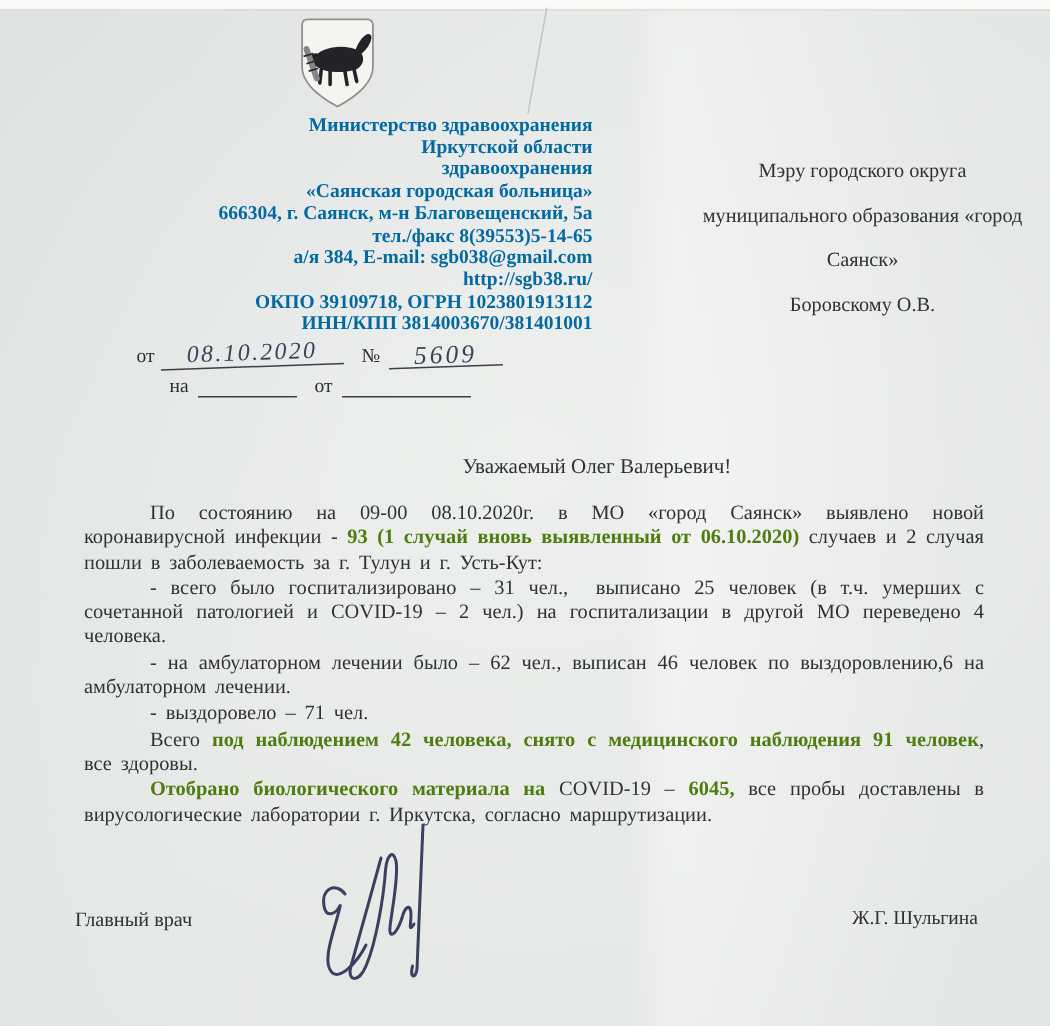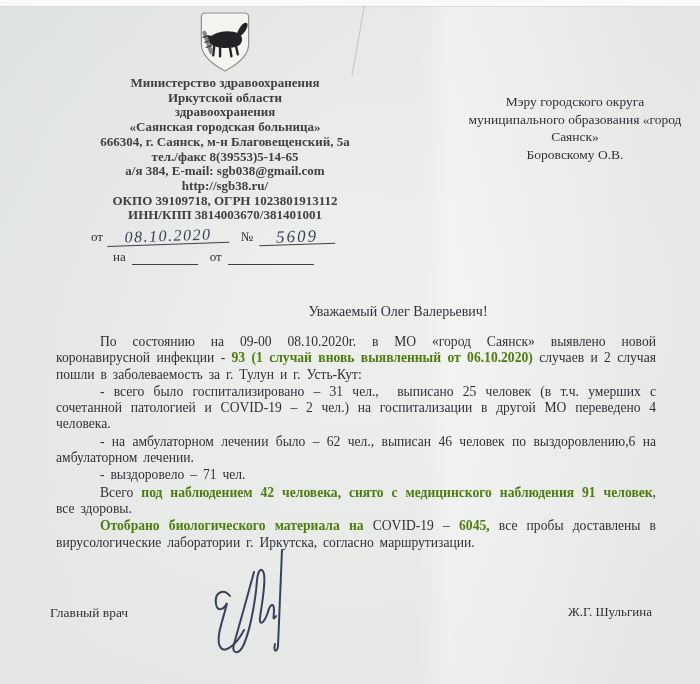--- a/index.html
+++ b/index.html
@@ -15,36 +15,36 @@
       linear-gradient(115deg, rgba(203,211,214,0.28), rgba(255,255,255,0) 38%),
       linear-gradient(90deg, rgba(0,0,0,0.012) 60%, rgba(255,255,255,0.22) 64%, rgba(0,0,0,0.015) 92%),
       radial-gradient(120% 95% at 50% 45%, rgba(255,255,255,0.12), rgba(90,95,100,0.07) 100%);
   }
   .top-strip{position:absolute;left:0;top:0;width:700px;height:6px;background:#fafaf8;border-bottom:1px solid rgba(160,160,158,0.35);}
   .fold-line{position:absolute;left:364px;top:5px;width:1px;height:72px;background:rgba(135,135,140,0.38);transform:rotate(10deg);transform-origin:top center;}
 
   
   .org-block{position:absolute;left:55px;top:11px;width:340px;text-align:center;}
   .crest{display:block;margin:0 auto 2px auto;width:52px;height:63px;}
-  .org-line{font-size:13px;font-weight:bold;line-height:14.7px;color:#404040;white-space:nowrap;}
+  .org-line{font-size:13px;font-weight:bold;line-height:14.7px;color:#0369a1;white-space:nowrap;text-align:right;}
   .ref-line1{display:flex;align-items:flex-end;margin:4px 0 0 36px;font-size:13px;color:#2c2d35;}
   .ref-line2{display:flex;align-items:flex-end;margin:4px 0 0 58px;font-size:13px;color:#2c2d35;}
   .hw-field{display:inline-block;border-bottom:1.4px solid #3e3e46;text-align:center;
     font-style:italic;color:#3c4358;transform:rotate(-2deg);}
   .hw-field.date{width:122px;font-size:16px;letter-spacing:1.5px;margin-left:4px;height:17px;}
   .hw-field.num{width:76px;font-size:17px;letter-spacing:2px;margin-left:6px;height:17px;}
   .ref-num-label{margin-left:12px;}
   .blank-field{display:inline-block;border-bottom:1.4px solid #3e3e46;height:11px;}
   .blank-field.b1{width:66px;margin-left:6px;}
   .blank-field.b2{width:86px;margin-left:6px;}
   .ref-line2 .lbl2{margin-left:12px;}
 
   
   .addressee{position:absolute;left:455px;top:93px;width:240px;text-align:center;}
-  .addr-line{font-size:13.5px;line-height:17.5px;color:#2f3038;white-space:nowrap;}
+  .addr-line{font-size:13.5px;line-height:17.5px;color:#2f3038;white-space:nowrap;margin-top:12px;}
 
   .salutation{position:absolute;left:56px;top:304px;width:600px;padding-left:84px;box-sizing:content-box;
     text-align:center;font-size:14px;color:#2f3038;width:516px;}
 
   .body-text{position:absolute;left:56px;top:334px;width:600px;font-size:13.6px;line-height:16.3px;
     text-align:justify;word-spacing:2.5px;color:#2f3038;}
   .body-text p{margin:0 0 1px 0;text-indent:44px;}
   .seg-b{font-weight:bold;color:#4d7c0f;}
 
   .sig-position{position:absolute;left:50px;top:605px;font-size:13.5px;color:#2f3038;}

